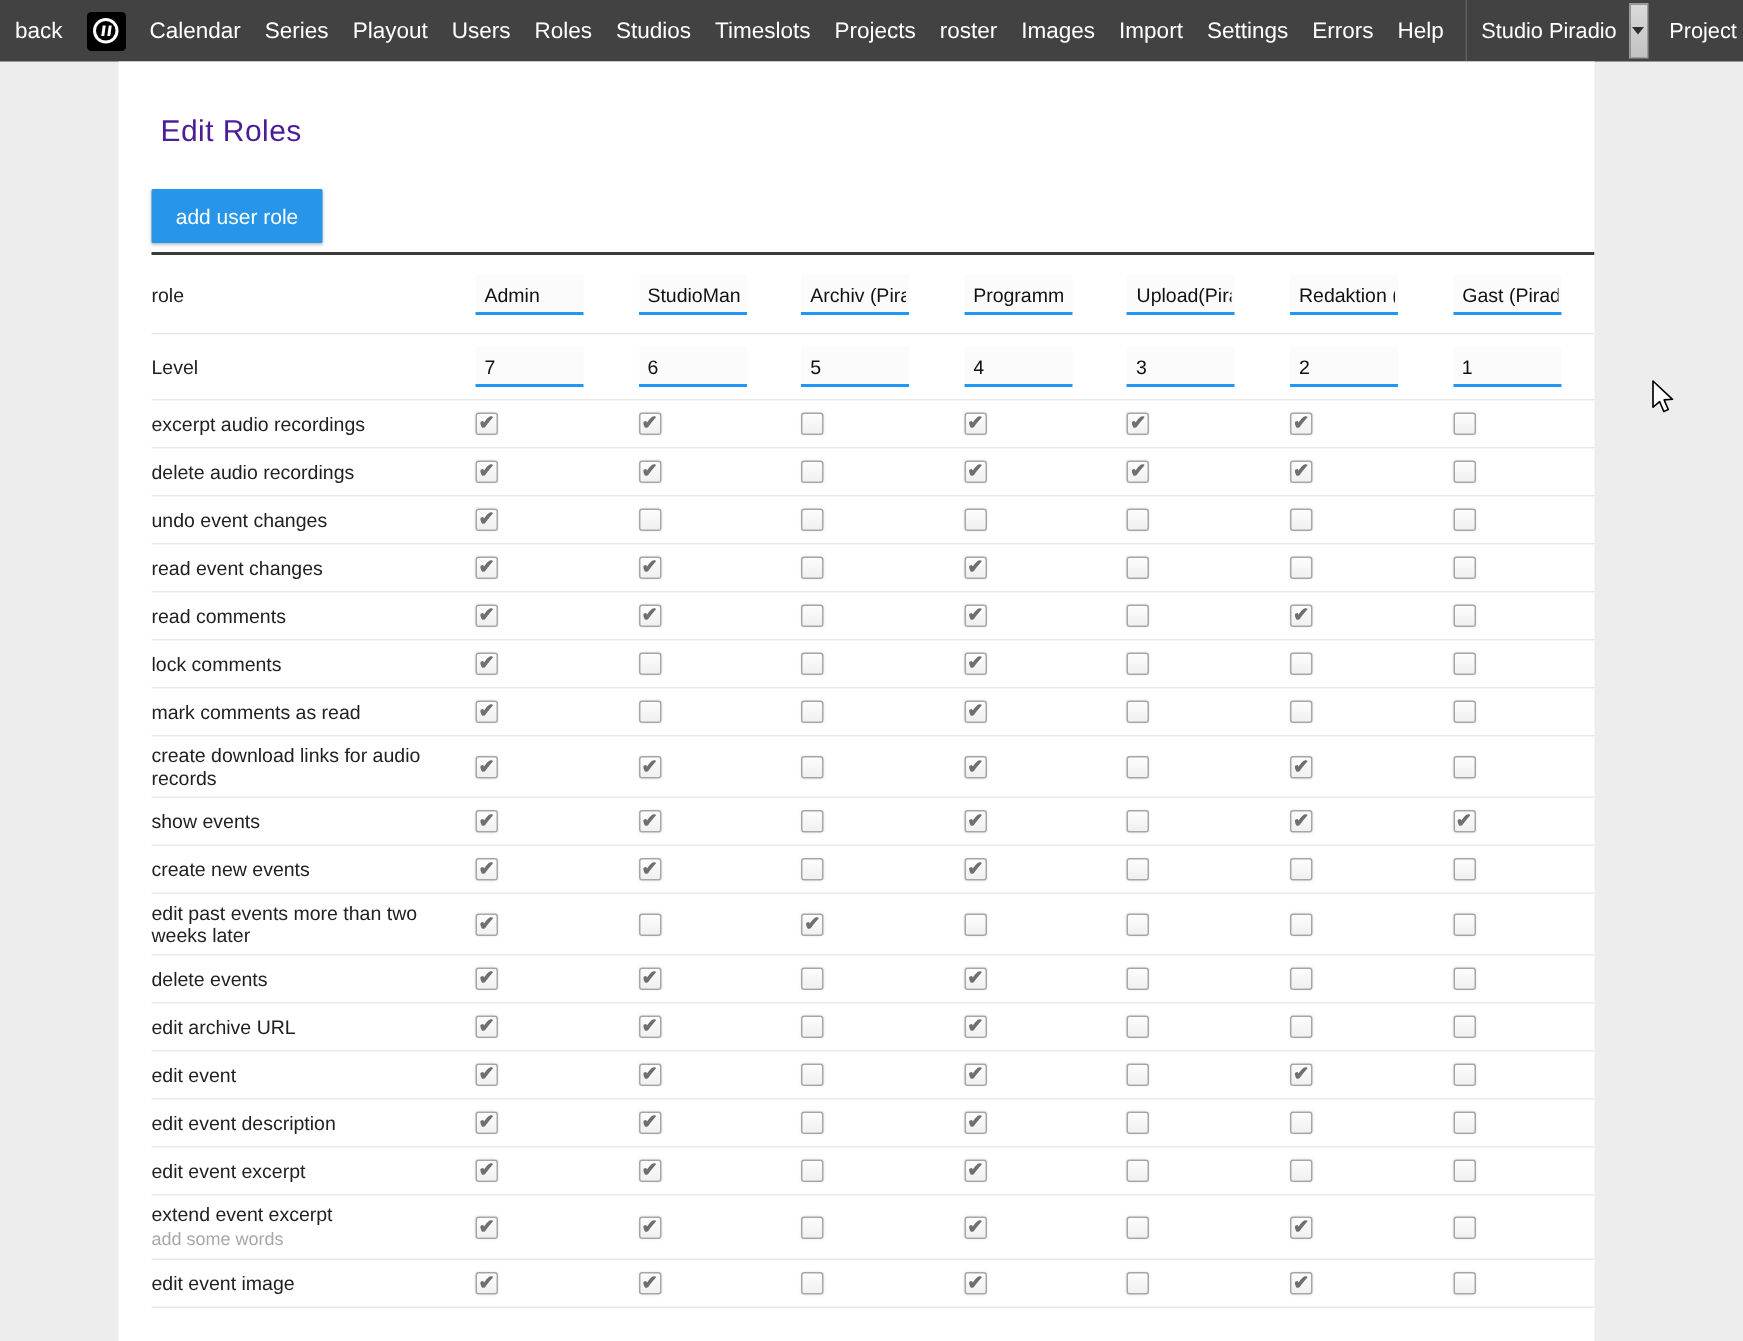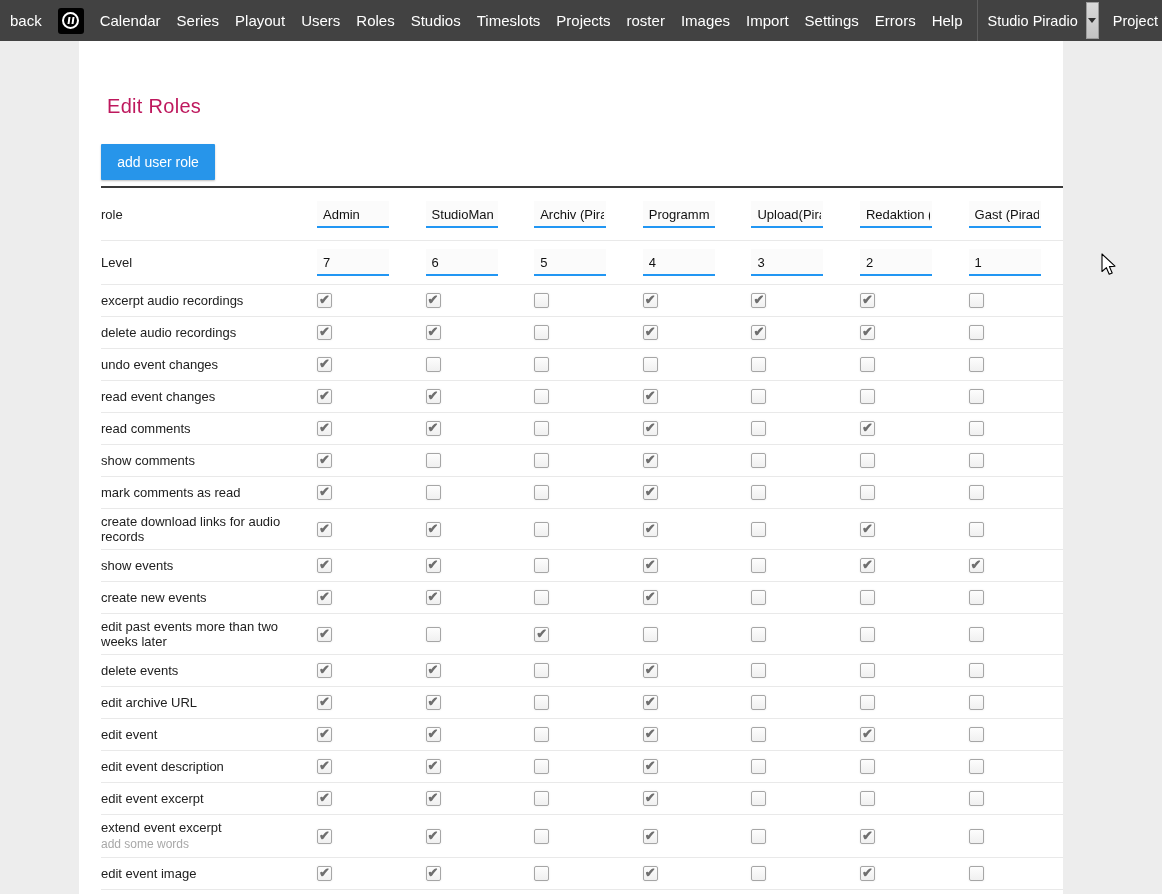--- a/index.html
+++ b/index.html
@@ -43,21 +43,21 @@
     border-left:4px solid transparent; border-right:4px solid transparent; border-top:5px solid #2e2e2e;
   }
   .spacer { margin-left:auto; }
 
   
   .main {
     position:absolute; top:41px; left:79px; width:984px; height:853px;
     background:#fff; overflow:hidden;
   }
   .page-title {
-    margin:54px 0 0 28px; font-size:20px; color:#be185d; font-weight:400; letter-spacing:0.3px;
+    margin:36px 0 0 28px; font-size:20px; color:#4c1d95; font-weight:400; letter-spacing:0.3px;
   }
   .add-btn {
     display:block; margin:26px 0 0 22px; width:114px; height:36px;
     background:#2795ea; color:#fff; border:none; font-size:14px;
     font-family:"Liberation Sans", sans-serif; cursor:pointer;
     box-shadow:0 1px 2px rgba(0,0,0,0.25); border-radius:1px;
   }
 
   
   .roles-table { margin:6px 0 0 22px; width:962px; border-top:2px solid #3a3a3a; }
@@ -317,21 +317,21 @@
           </div>
           <div class="cell">
             <input type="checkbox" class="cb" checked="" style="">
           </div>
           <div class="cell">
             <input type="checkbox" class="cb" style="">
           </div>
         </div>
         <div class="row perm-row">
           <div class="cell label-cell">
-            <span class="perm-label">show comments</span>
+            <span class="perm-label">lock comments</span>
           </div>
           <div class="cell">
             <input type="checkbox" class="cb" checked="" style="">
           </div>
           <div class="cell">
             <input type="checkbox" class="cb" style="">
           </div>
           <div class="cell">
             <input type="checkbox" class="cb" style="">
           </div>

